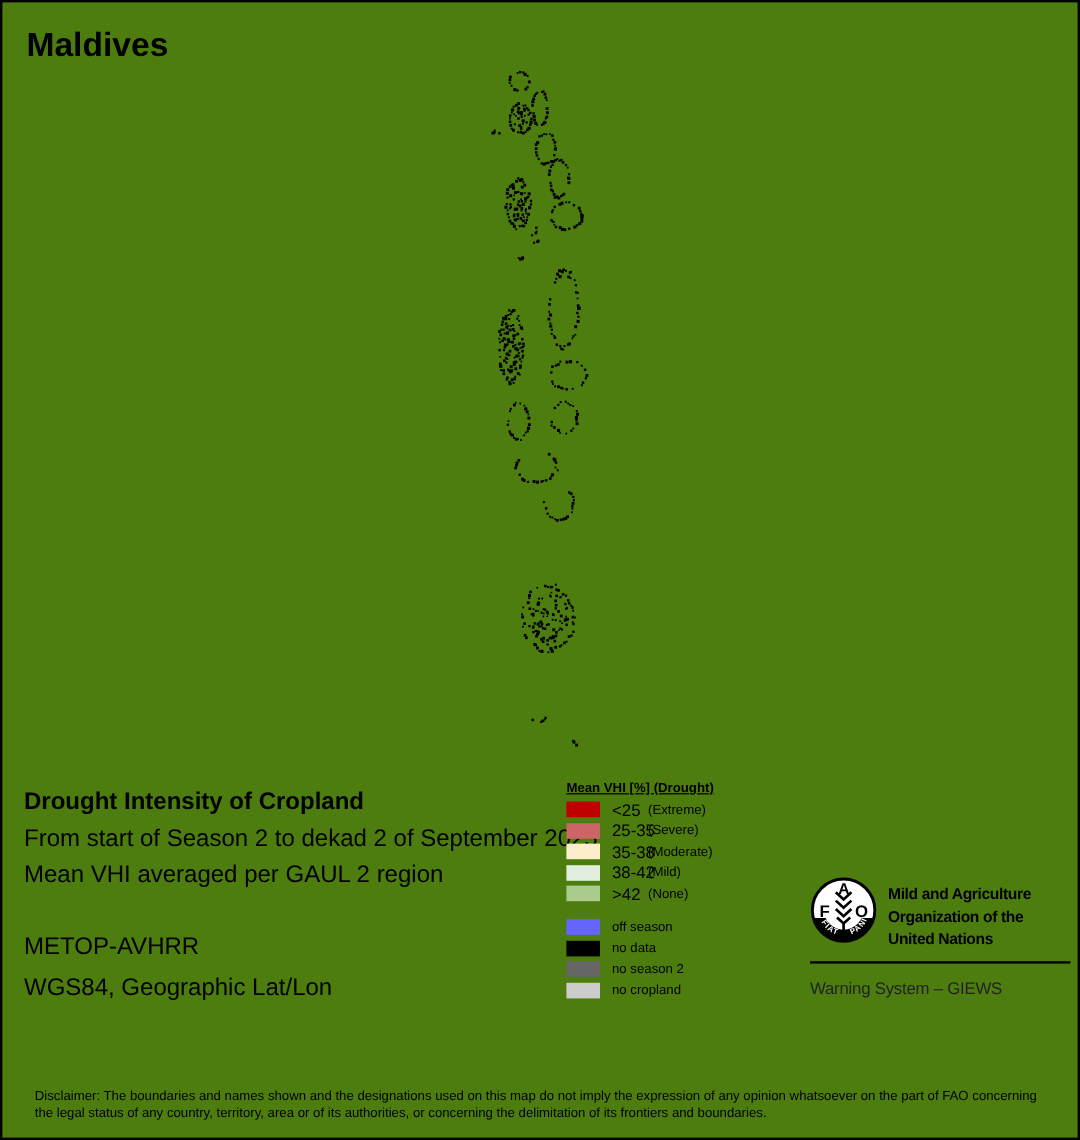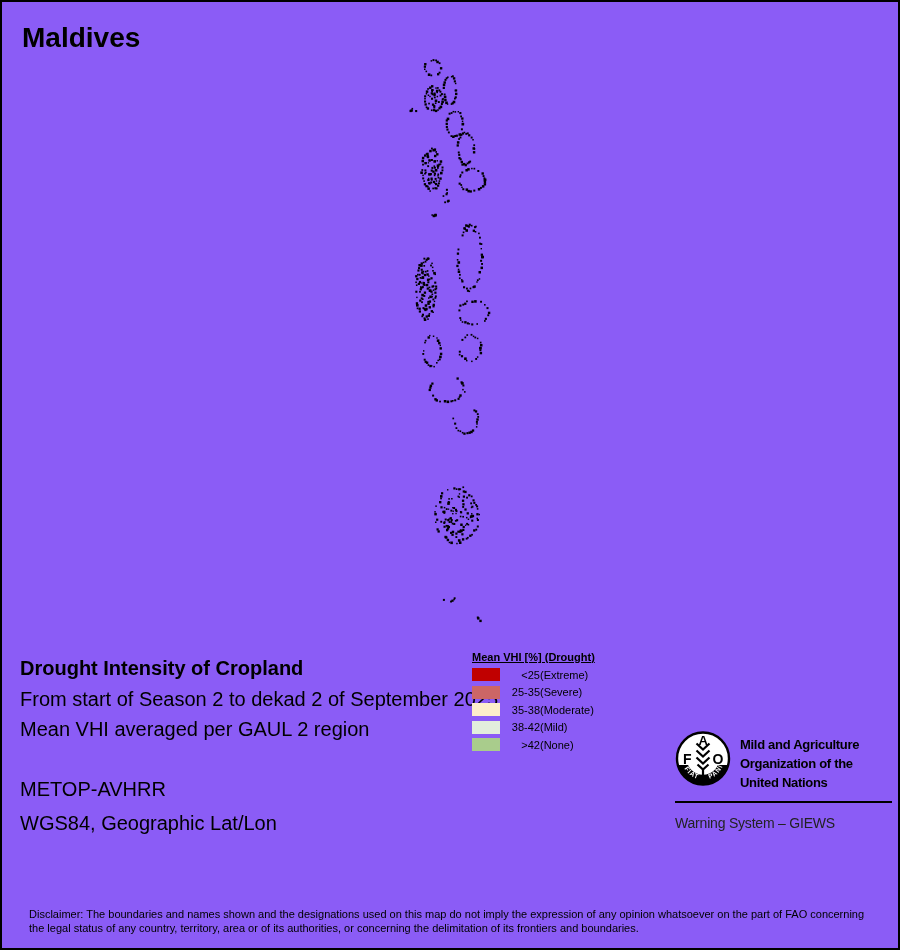--- a/index.html
+++ b/index.html
@@ -1,18 +1,18 @@
 <!DOCTYPE html>
 <html><head>
 <meta charset="utf-8">
 <style>
   html,body{margin:0;padding:0;background:#888;}
   .frame{
     position:relative;width:900px;height:950px;box-sizing:border-box;
-    background:#8b5cf6;border:2px solid #000;overflow:hidden;
+    background:#4d7c0f;border:2px solid #000;overflow:hidden;
     font-family:"Liberation Sans", sans-serif;color:#000;
   }
   .map-title{
     position:absolute;left:20px;top:20px;margin:0;
     font-size:28px;font-weight:bold;letter-spacing:0;
   }
   .map-svg{position:absolute;left:0;top:0;width:900px;height:950px;}
   .info{position:absolute;left:18px;top:0;width:470px;}
   .info div{position:absolute;left:0;white-space:nowrap;font-size:20px;}
   .info .heading{top:655px;font-weight:bold;}
@@ -20,21 +20,21 @@
   .info .line2{top:716px;}
   .info .sensor{top:776px;}
   .info .projection{top:810px;}
   .legend{position:absolute;left:470px;top:649px;width:220px;}
   .legend-title{
     font-size:11px;font-weight:bold;text-decoration:underline;
     margin:0 0 5px 0;white-space:nowrap;
   }
   .legend-row{display:flex;align-items:center;height:13px;margin-bottom:4.5px;}
   .swatch{width:28px;height:13px;margin-right:10px;flex:0 0 28px;}
-  .legend-row .val{display:inline-block;width:30px;font-size:11px;white-space:nowrap;text-align:right;}
+  .legend-row .val{display:inline-block;width:30px;font-size:14px;white-space:nowrap;}
   .legend-row .qual{font-size:11px;white-space:nowrap;}
   .legend-extra{margin-top:15px;}
   .legend-extra .lbl{font-size:11px;white-space:nowrap;}
   .fao{position:absolute;left:673px;top:726px;width:220px;}
   .fao-head{display:flex;align-items:flex-start;}
   .fao-seal{flex:0 0 56px;}
   .fao-name{margin-left:9px;font-size:13px;font-weight:bold;line-height:19px;letter-spacing:-0.3px;padding-top:7px;}
   .fao-rule{position:absolute;left:673px;top:799px;width:217px;height:2px;background:#000;}
   .giews{position:absolute;left:673px;top:810px;font-size:14px;line-height:23px;color:#222;letter-spacing:-0.2px;}
   .disclaimer{
@@ -748,20 +748,38 @@
       <span class="swatch" style="background: rgb(226, 238, 221);"></span>
       <span class="val">38-42</span>
       <span class="qual">(Mild)</span>
     </div>
     <div class="legend-row">
       <span class="swatch" style="background: rgb(169, 204, 140);"></span>
       <span class="val">&gt;42</span>
       <span class="qual">(None)</span>
     </div>
 
+    <div class="legend-extra">
+      <div class="legend-row">
+        <span class="swatch" style="background: rgb(102, 102, 255);"></span>
+        <span class="lbl">off season</span>
+      </div>
+      <div class="legend-row">
+        <span class="swatch" style="background: rgb(0, 0, 0);"></span>
+        <span class="lbl">no data</span>
+      </div>
+      <div class="legend-row">
+        <span class="swatch" style="background: rgb(102, 102, 102);"></span>
+        <span class="lbl">no season 2</span>
+      </div>
+      <div class="legend-row">
+        <span class="swatch" style="background: rgb(204, 204, 204);"></span>
+        <span class="lbl">no cropland</span>
+      </div>
+    </div>
   </div>
 
   <div class="fao">
     <div class="fao-head">
       <svg class="fao-seal" width="56" height="62" viewBox="0 0 56 62" xmlns="http://www.w3.org/2000/svg">
         <defs>
           <clipPath id="bandclip">
               <rect x="0" y="37" width="56" height="25"></rect>
             </clipPath>
         </defs>

